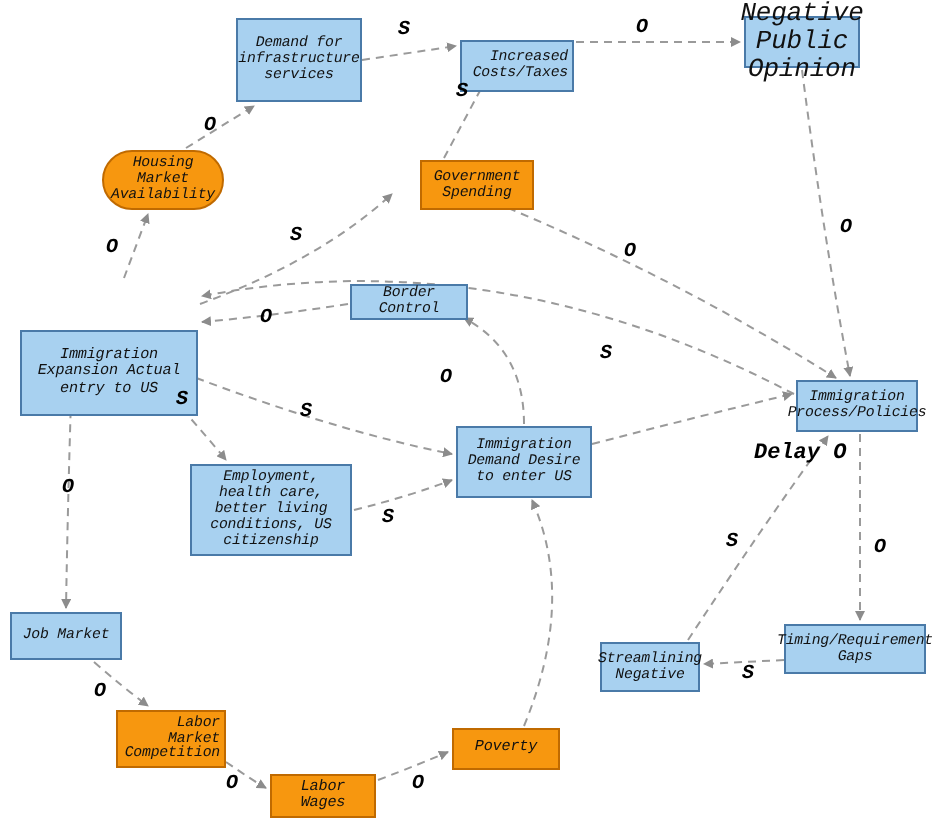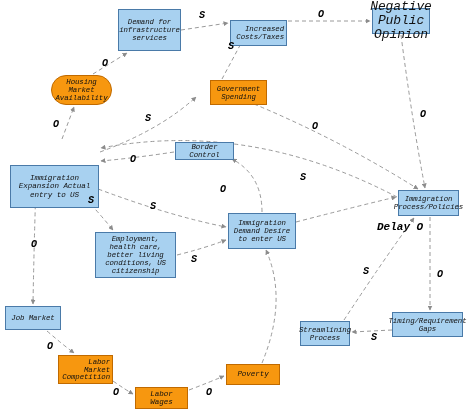--- a/index.html
+++ b/index.html
@@ -97,21 +97,21 @@
       <div class="node blue" style="left: 230px; top: 20px; width: 57px; height: 26px; font-size: 7.4px; text-align: right;">Increased Costs/Taxes</div>
       <div class="node blue" style="left: 372px; top: 8px; width: 58px; height: 26px; font-size: 13px;">Negative Public Opinion</div>
       <div class="node orange" style="left: 51px; top: 75px; width: 61px; height: 30px; font-size: 7.4px; border-radius: 15px;">Housing Market Availability</div>
       <div class="node orange" style="left: 210px; top: 80px; width: 57px; height: 25px; font-size: 7.4px;">Government Spending</div>
       <div class="node blue" style="left: 10px; top: 140px; width: 89px; height: 43px; font-size: 7.6px; margin-top: 25px;">Immigration Expansion Actual entry to US</div>
       <div class="node blue" style="left: 175px; top: 142px; width: 59px; height: 18px; font-size: 7.4px;">Border Control</div>
       <div class="node blue" style="left: 398px; top: 190px; width: 61px; height: 26px; font-size: 7.4px;">Immigration Process/Policies</div>
       <div class="node blue" style="left: 95px; top: 232px; width: 81px; height: 46px; font-size: 7.4px;">Employment, health care, better living conditions, US citizenship</div>
       <div class="node blue" style="left: 228px; top: 213px; width: 68px; height: 36px; font-size: 7.4px;">Immigration Demand Desire to enter US</div>
       <div class="node blue" style="left: 5px; top: 306px; width: 56px; height: 24px; font-size: 7.4px;">Job Market</div>
-      <div class="node blue" style="left: 300px; top: 321px; width: 50px; height: 25px; font-size: 7.4px;">Streamlining Process</div>
+      <div class="node blue" style="left: 300px; top: 321px; width: 50px; height: 25px; font-size: 7.4px;">Streamlining Negative</div>
       <div class="node blue" style="left: 392px; top: 312px; width: 71px; height: 25px; font-size: 7.4px;">Timing/Requirement Gaps</div>
       <div class="node orange" style="left: 58px; top: 355px; width: 55px; height: 29px; font-size: 7.4px; text-align: right;">Labor Market Competition</div>
       <div class="node orange" style="left: 226px; top: 364px; width: 54px; height: 21px; font-size: 7.6px;">Poverty</div>
       <div class="node orange" style="left: 135px; top: 387px; width: 53px; height: 22px; font-size: 7.6px;">Labor Wages</div>
     </div>
   <div id="labels">
       <span class="lbl" style="left: 199px; top: 11px; font-size: 10px;">S</span>
       <span class="lbl" style="left: 318px; top: 10px; font-size: 10px;">O</span>
       <span class="lbl" style="left: 228px; top: 42px; font-size: 10px;">S</span>
       <span class="lbl" style="left: 102px; top: 59px; font-size: 10px;">O</span>

